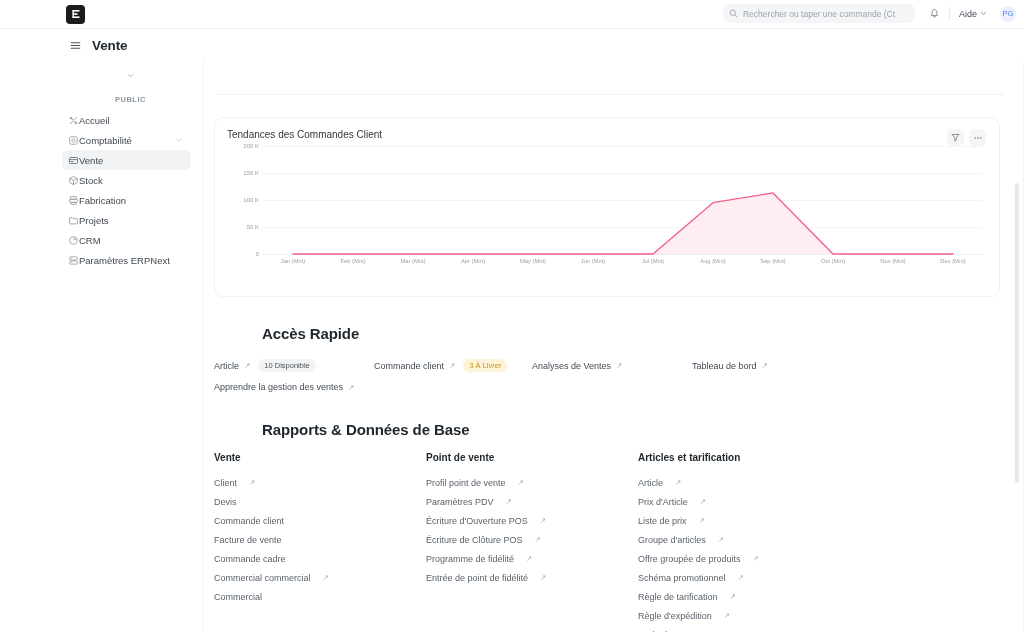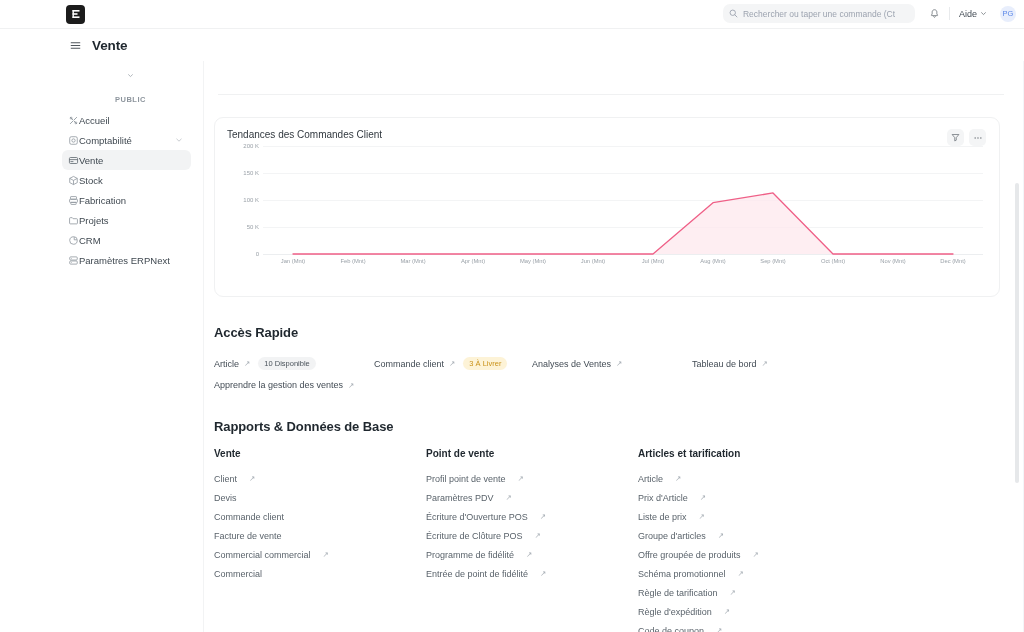--- a/index.html
+++ b/index.html
@@ -133,21 +133,21 @@
   .gline { position: absolute; left: 0; right: 0; height: 1px; background: #f3f4f5; }
   .gline.zero { background: #eceef0; }
   .xlabs {
     position: absolute; left: 38px; right: 6px; top: 112px;
     display: flex;
   }
   .xlab { flex: 1; text-align: center; font-size: 5.8px; color: #9aa1a8; }
 
   
   .sec { margin: 0 24px 0 10px; }
-  .sec-h1 { font-size: 13px; font-weight: 700; color: #1f272e; letter-spacing: -.1px; }
+  .sec-h1 { font-size: 15px; font-weight: 700; color: #1f272e; letter-spacing: -.1px; margin-left: 48px; }
   .qa-rows { margin-top: 12px; }
   .qa-row { display: flex; align-items: center; }
   .qa-item {
     display: flex; align-items: center; gap: 5px;
     font-size: 9px; color: #434c55; cursor: pointer;
     padding: 5px 0;
   }
   .badge {
     font-size: 7.5px; padding: 2px 6px; border-radius: 9px;
     line-height: 1.2; white-space: nowrap;
@@ -433,20 +433,23 @@
             <div class="rep-item">
               <span>Devis</span>
             </div>
             <div class="rep-item">
               <span>Commande client</span>
             </div>
             <div class="rep-item">
               <span>Facture de vente</span>
             </div>
             <div class="rep-item">
+              <span>Commande cadre</span>
+            </div>
+            <div class="rep-item">
               <span>Commercial commercial</span>
               <span class="arrow">↗</span>
             </div>
             <div class="rep-item">
               <span>Commercial</span>
             </div>
           </div>
           <div class="rep-col">
             <div class="rep-h">Point de vente</div>
             <div class="rep-item">

